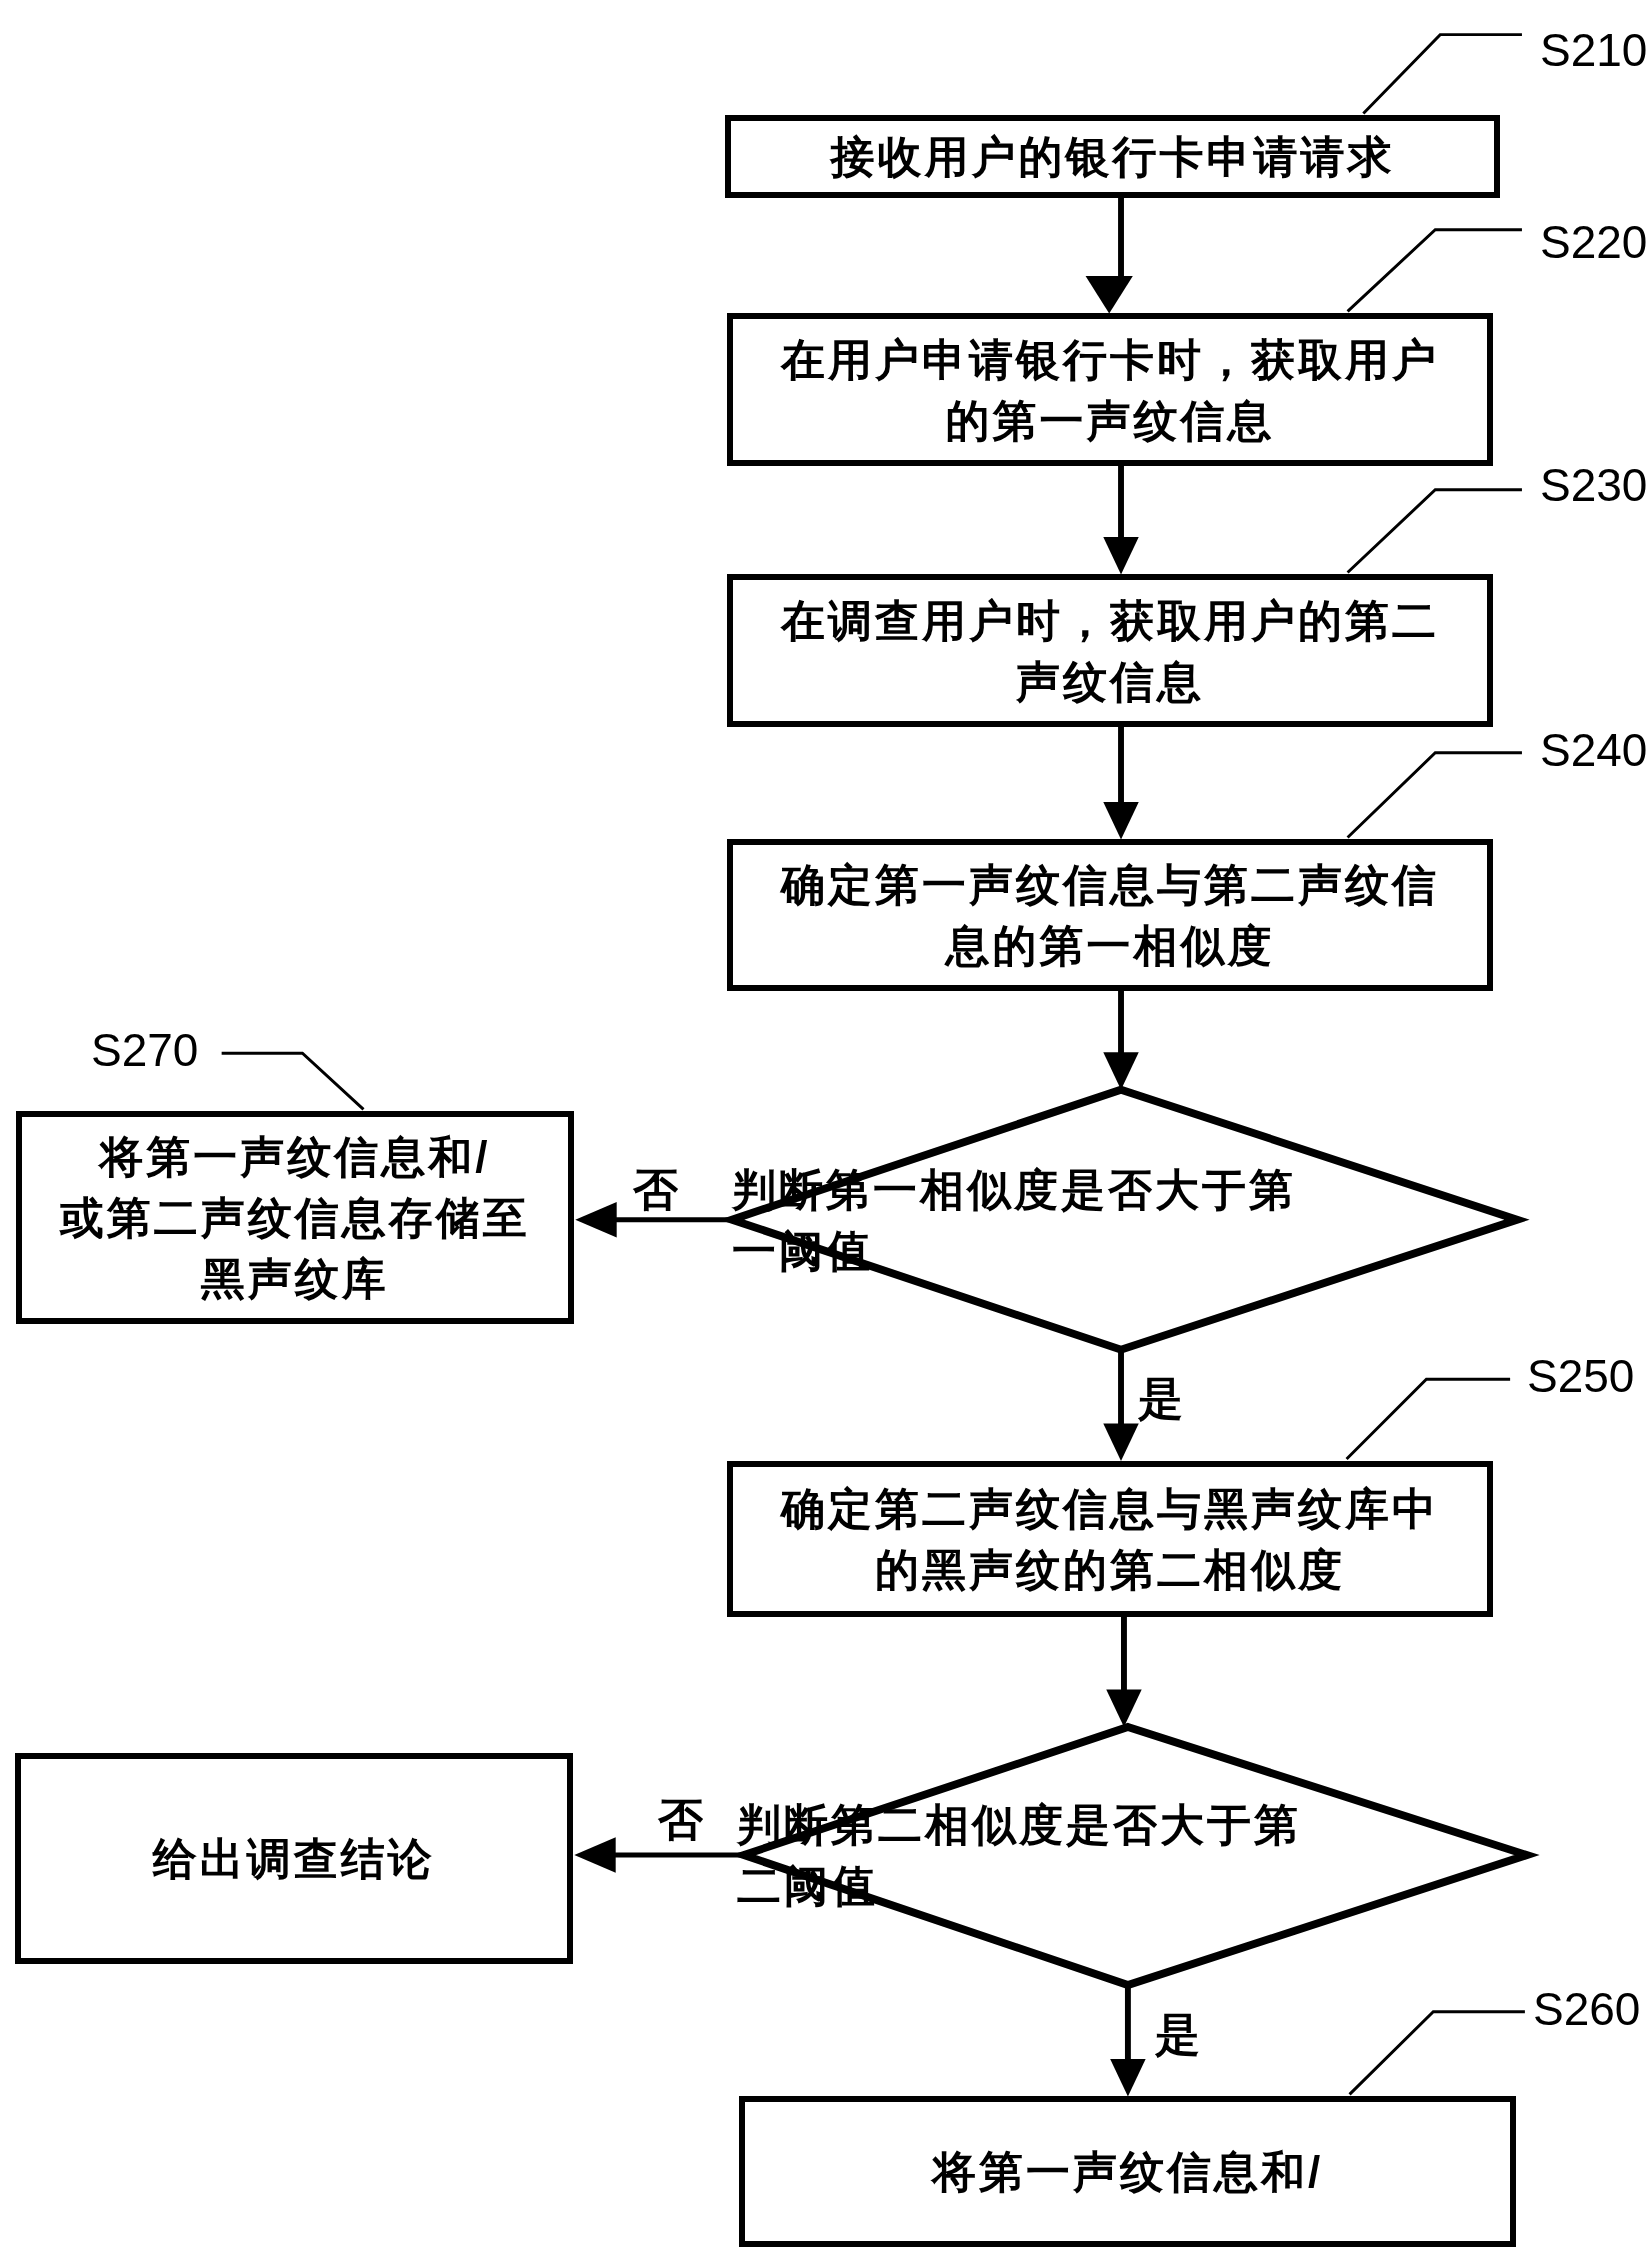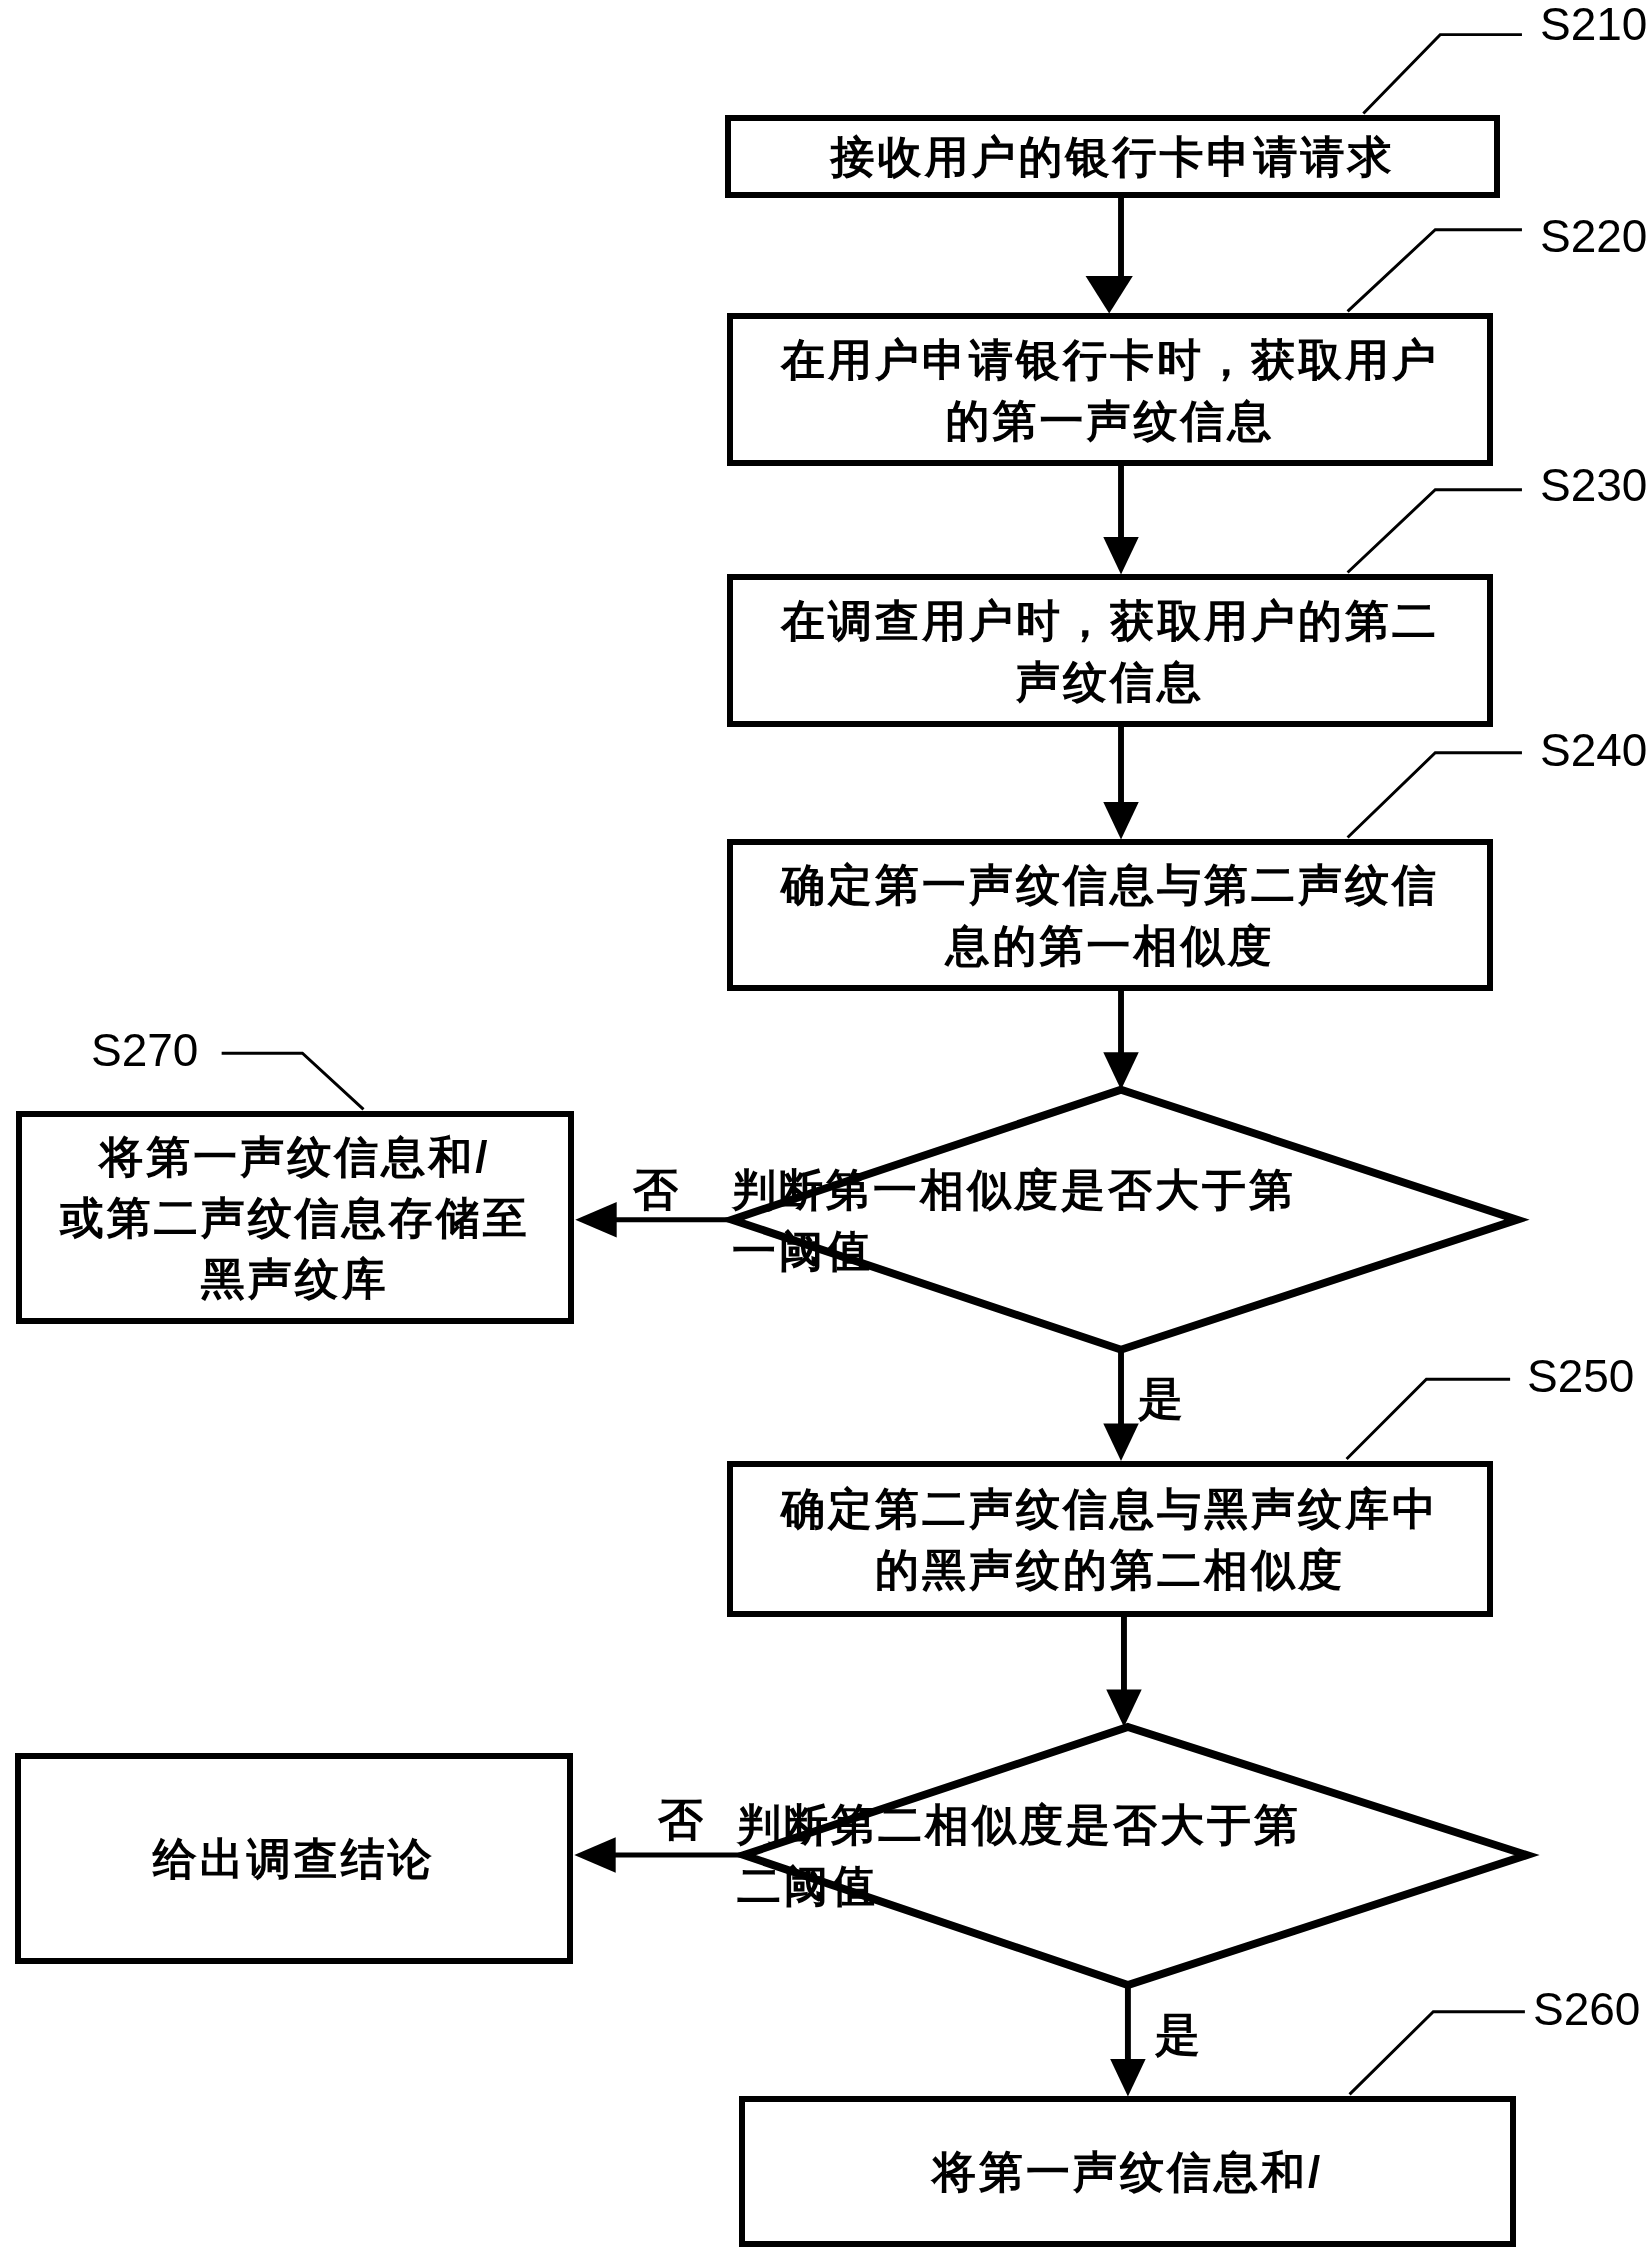--- a/index.html
+++ b/index.html
@@ -155,22 +155,22 @@
 
   <div class="dtext" style="left:732px; top:1129px; width:782px; height:182px;">
     <div class="cjk-line">判断第一相似度是否大于第</div>
     <div class="cjk-line">一阈值</div>
   </div>
   <div class="dtext" style="left:737px; top:1764px; width:788px; height:182px;">
     <div class="cjk-line">判断第二相似度是否大于第</div>
     <div class="cjk-line">二阈值</div>
   </div>
 
-  <div class="steplabel" style="left:1540px; top:0;">S210</div>
-  <div class="steplabel" style="left:1540px; top:212px;">S220</div>
+  <div class="steplabel" style="left:1540px; top:26px;">S210</div>
+  <div class="steplabel" style="left:1540px; top:218px;">S220</div>
   <div class="steplabel" style="left:1540px; top:461px;">S230</div>
   <div class="steplabel" style="left:1540px; top:726px;">S240</div>
   <div class="steplabel" style="left:1527px; top:1352px;">S250</div>
   <div class="steplabel" style="left:1533px; top:1985px;">S260</div>
   <div class="steplabel" style="left:91px;  top:1026px;">S270</div>
 
   <div class="branchlabel" style="left:633px;  top:1165px;">否</div>
   <div class="branchlabel" style="left:1138px; top:1374px;">是</div>
   <div class="branchlabel" style="left:658px;  top:1795px;">否</div>
   <div class="branchlabel" style="left:1155px; top:2010px;">是</div>

